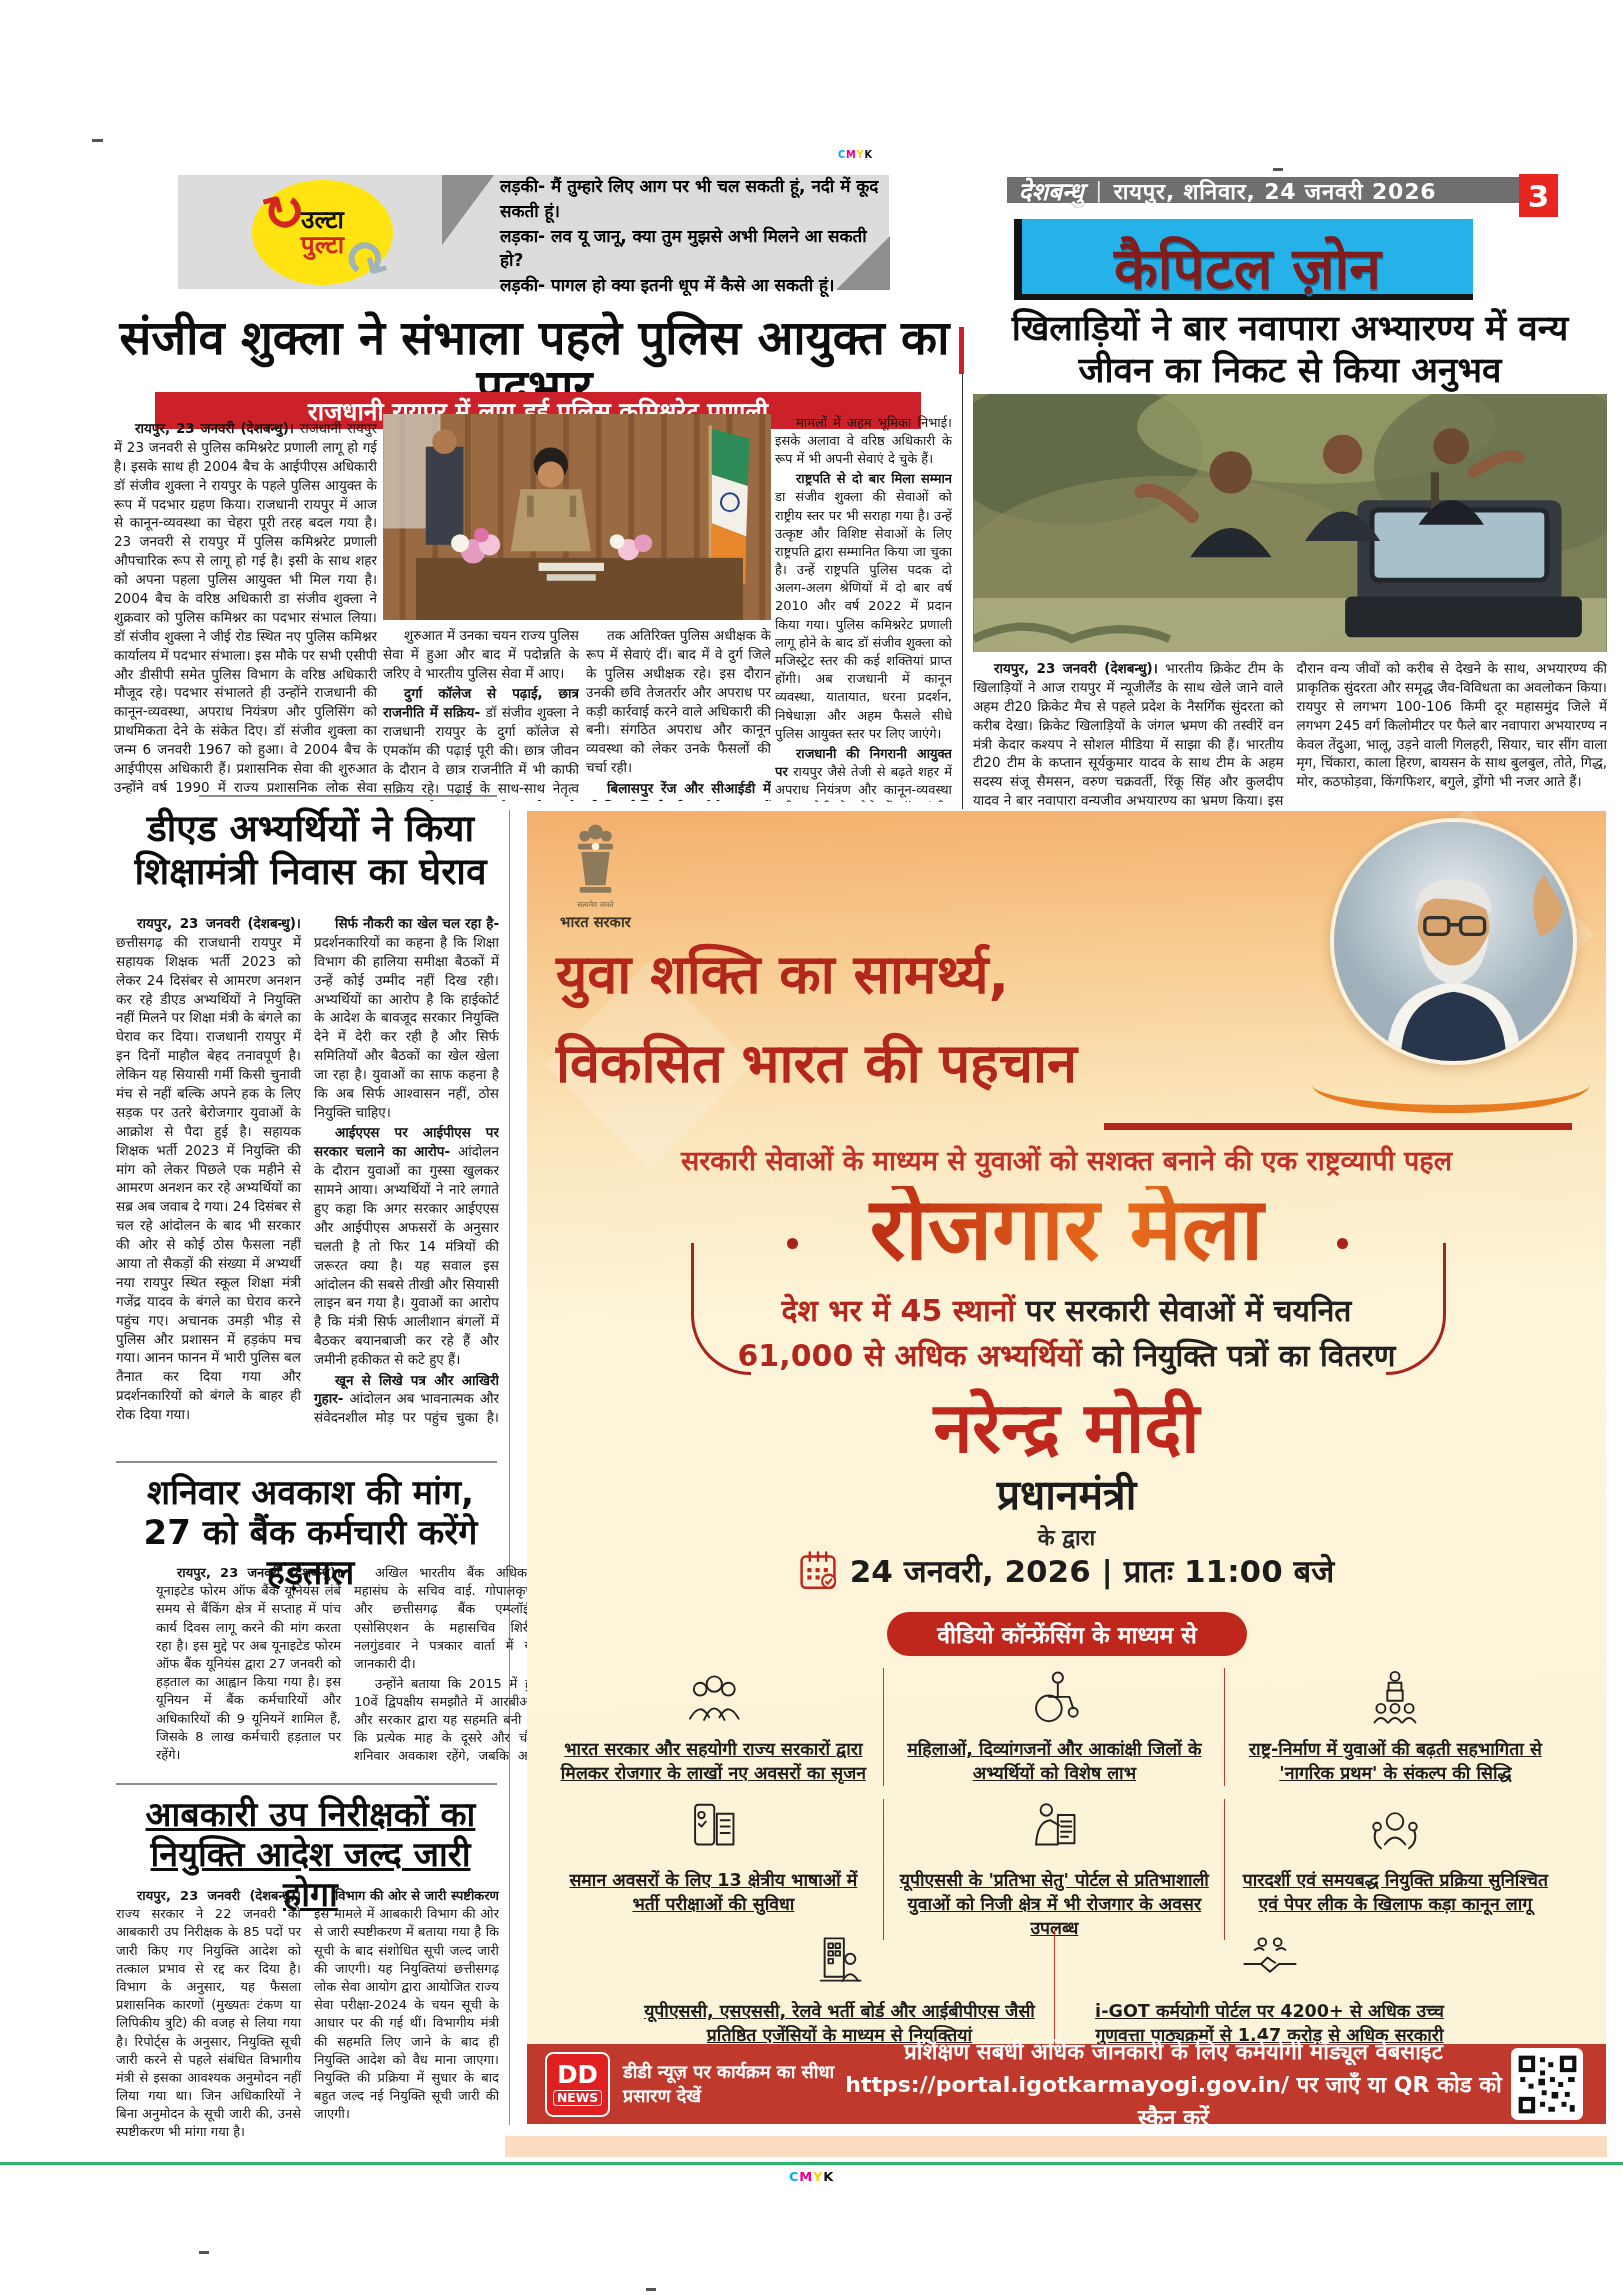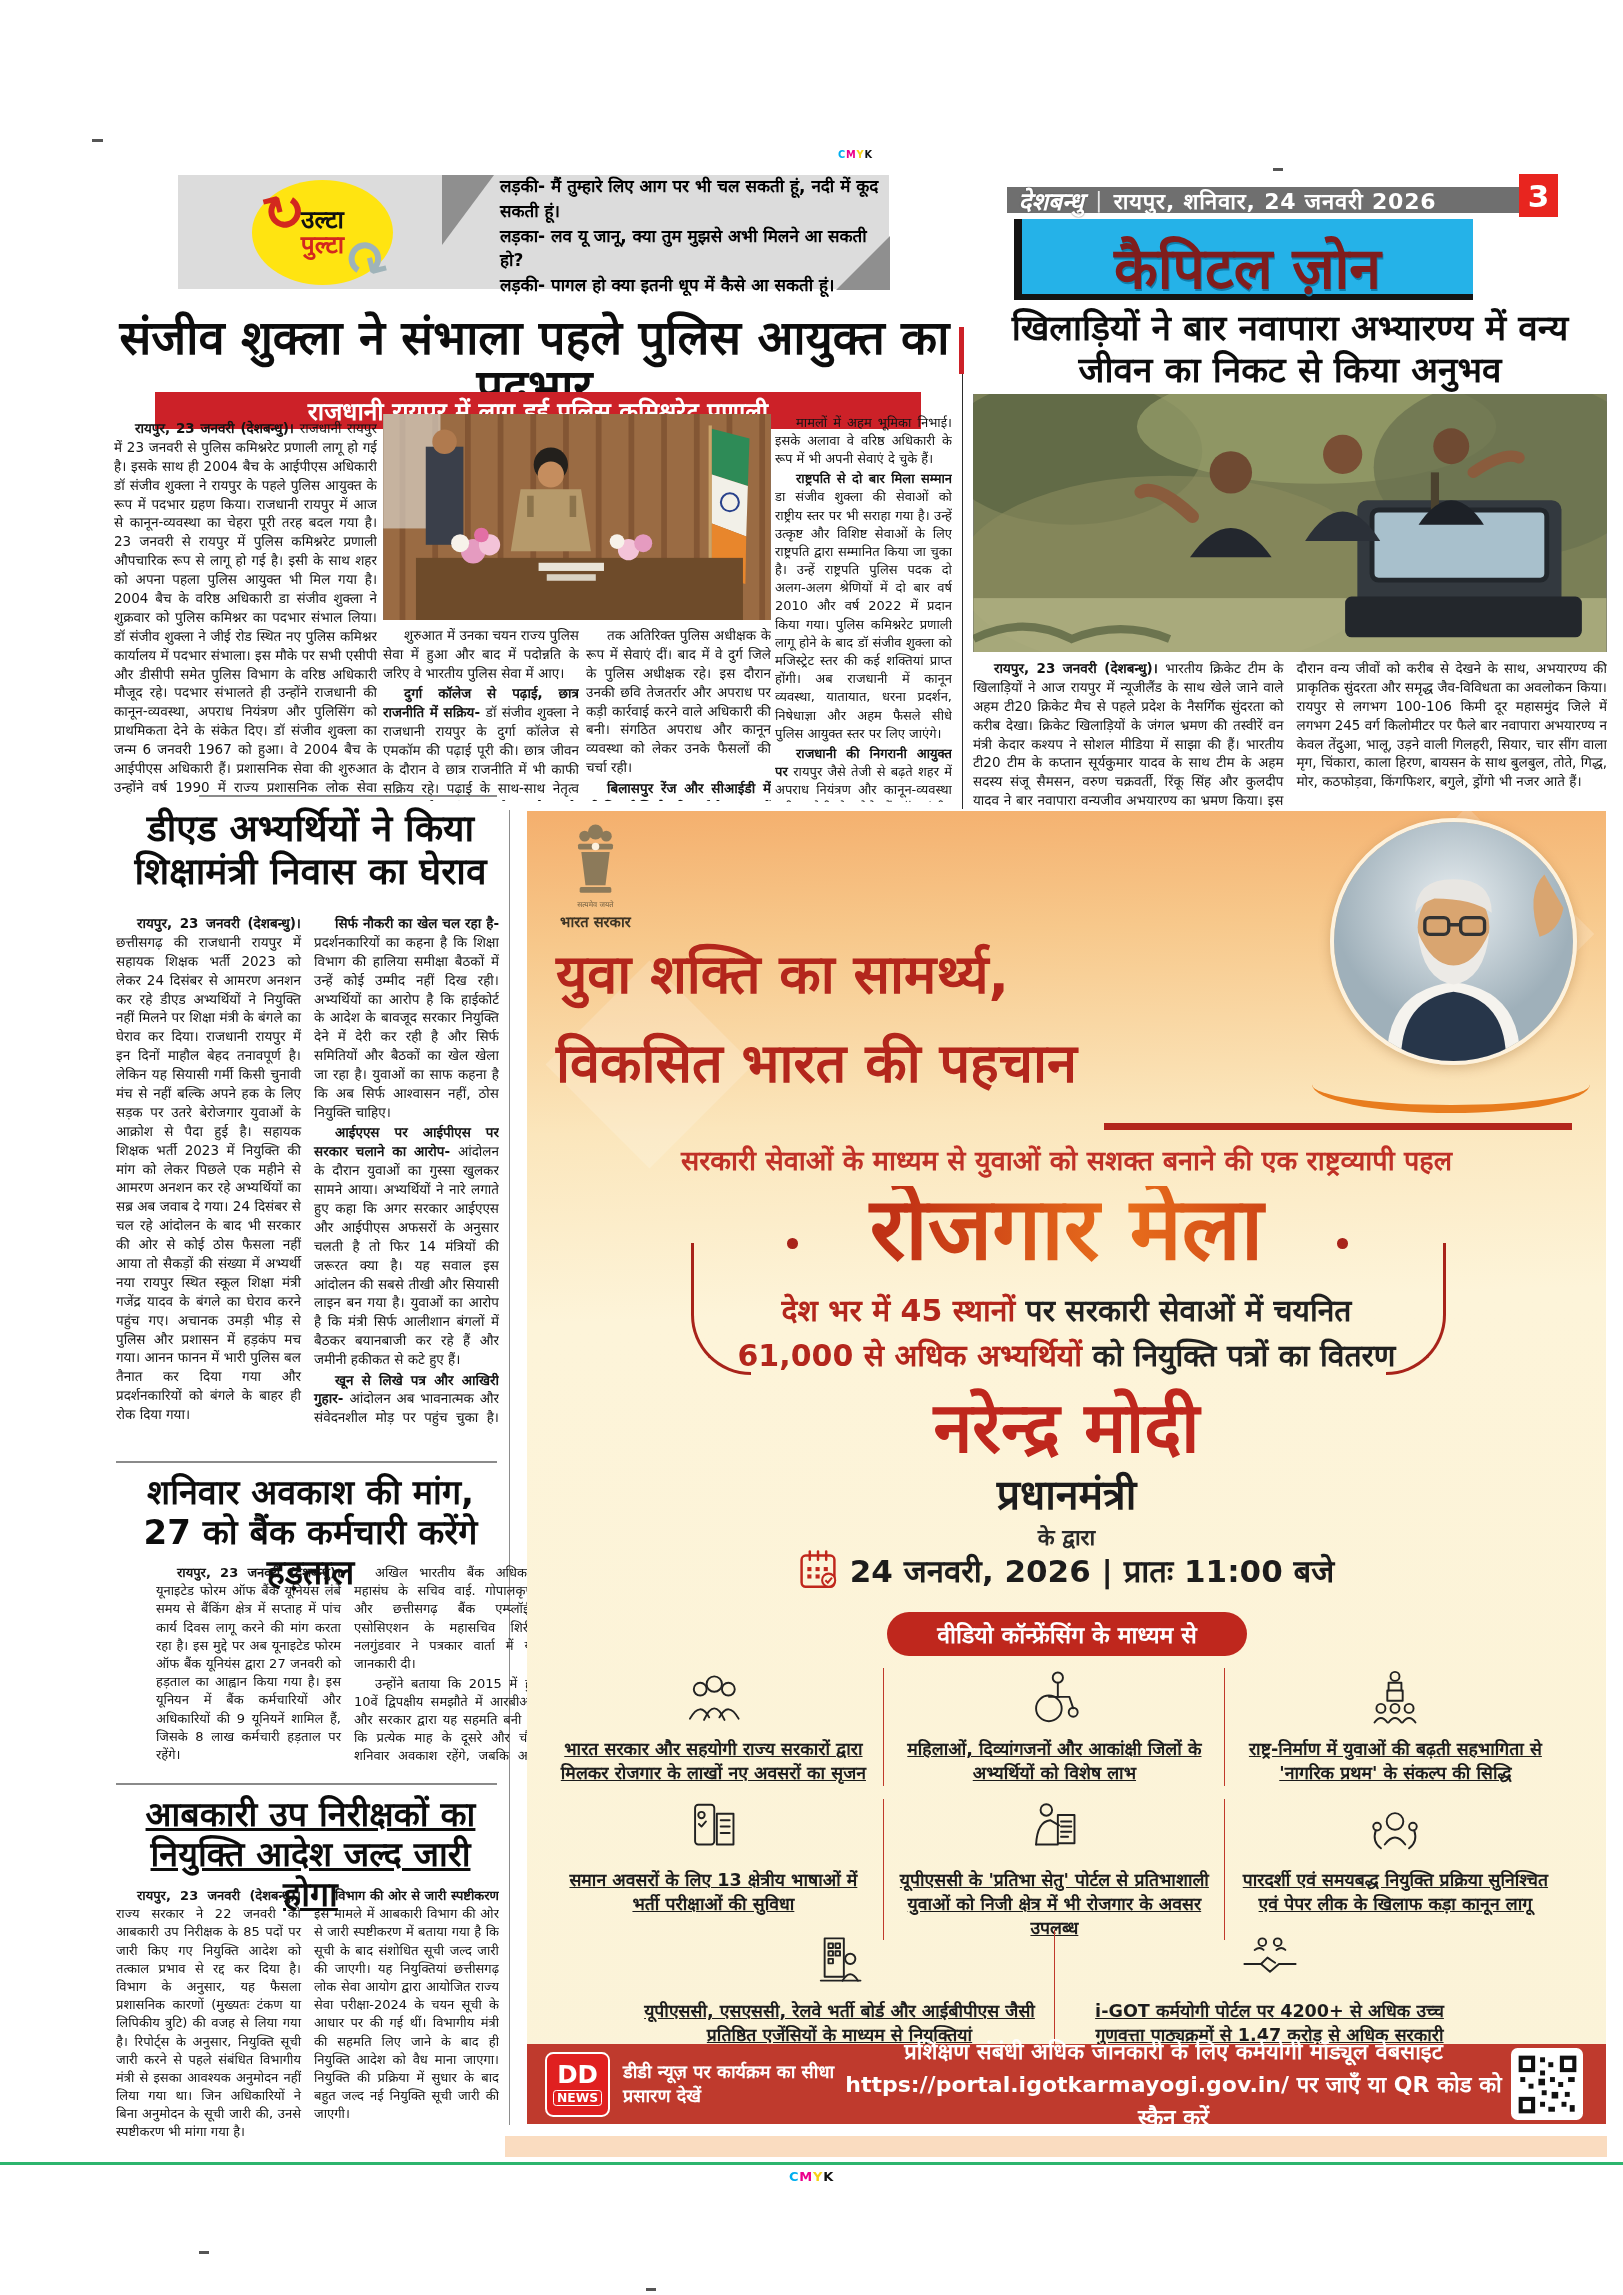--- a/index.html
+++ b/index.html
@@ -1,20 +1,20 @@
 <!DOCTYPE html>
 <html style="font-size:13px"><head>
 <meta charset="utf-8">
 <style>
   html,body{margin:0;padding:0;background:#ffffff;}
   #page{position:relative;width:1623px;height:2295px;background:#fff;overflow:hidden;
         font-family:"DejaVu Sans","Liberation Sans",sans-serif;color:#1a1a1a;}
   .abs{position:absolute;}
   
-  #masthead-bar{left:1007px;top:187px;width:551px;height:26px;background:#6f6f6f;display:flex;align-items:center;}
+  #masthead-bar{left:1007px;top:177px;width:551px;height:26px;background:#6f6f6f;display:flex;align-items:center;}
   #paper-logo{font-weight:800;font-style:italic;color:#fff;font-size:24.5px;margin-left:11.4px;text-shadow:0 0 1.6px #444;}
   #masthead-sep{color:#e8e8e8;font-size:21px;margin:0 11.4px;}
   #masthead-date{color:#fff;font-weight:700;font-size:22px;letter-spacing:0.8px;}
   #page-number{left:1519px;top:174px;width:39px;height:43px;background:#e8251f;color:#fff;font-weight:800;
                font-size:31px;display:flex;align-items:center;justify-content:center;}
   #section-banner{left:1014px;top:219px;width:451px;height:75px;background:#25b2e8;border-left:8.2px solid #141414;
                   border-bottom:6.5px solid #141414;display:flex;align-items:center;justify-content:center;}
   #section-banner .t{color:#7f1d1d;font-weight:800;font-size:57px;line-height:1;text-shadow:0.8px 1.6px 0 #0e7fae;margin-top:24px;}
   
   #ulta-box{left:178px;top:175px;width:711px;height:114px;background:#dcdcdc;}
@@ -48,21 +48,21 @@
   #ad-headline1,#ad-headline2{font-weight:800;color:#b3261c;font-size:54px;line-height:1;}
   #ad-subtitle{width:100%;text-align:center;font-weight:800;color:#c03127;font-size:27px;}
   #ad-event{width:100%;text-align:center;font-weight:800;font-size:87px;line-height:1;
             background:linear-gradient(90deg,#9e1c12,#c23315 35%,#e96f1c 55%,#c23315 75%,#9e1c12);
             -webkit-background-clip:text;background-clip:text;color:transparent;}
   .ad-line{width:100%;text-align:center;font-size:30px;color:#212121;font-weight:600;}
   .ad-line .strong{color:#b3261c;font-weight:800;}
   #pm-name{width:100%;text-align:center;font-weight:800;color:#bf271d;font-size:70px;line-height:1;}
   #pm-title{width:100%;text-align:center;font-weight:800;color:#1c1c1c;font-size:41px;line-height:1;}
   #pm-by{width:100%;text-align:center;font-weight:700;color:#2a2a2a;font-size:22px;}
-  #event-when{width:100%;display:flex;align-items:flex-start;justify-content:center;gap:13px;
+  #event-when{width:100%;display:flex;align-items:flex-end;justify-content:center;gap:13px;
               font-weight:800;font-size:31px;color:#1c1c1c;}
   #vc-pill{left:360px;top:801px;width:360px;height:44px;background:#bf271d;border-radius:23px;color:#fff;
            font-weight:700;font-size:23px;display:flex;align-items:center;justify-content:center;}
   .bracket{position:absolute;width:57px;height:129px;border-color:#a8231a;border-style:solid;}
   #bracket-l{left:164px;top:432px;border-width:0 0 3.3px 3.3px;border-radius:0 0 0 65px;}
   #bracket-r{left:859px;top:432px;border-width:0 3.3px 3.3px 0;border-radius:0 0 65px 0;}
   .bdot{position:absolute;width:10.6px;height:10.6px;border-radius:50%;background:#a8231a;}
   .benefit-row{position:absolute;left:16.4px;width:1022px;display:flex;}
   .bcell{flex:1;display:flex;flex-direction:column;align-items:center;text-align:center;padding:0 14.7px;text-decoration:underline;}
   .bcell + .bcell{border-left:1.6px solid #c0392b;}

